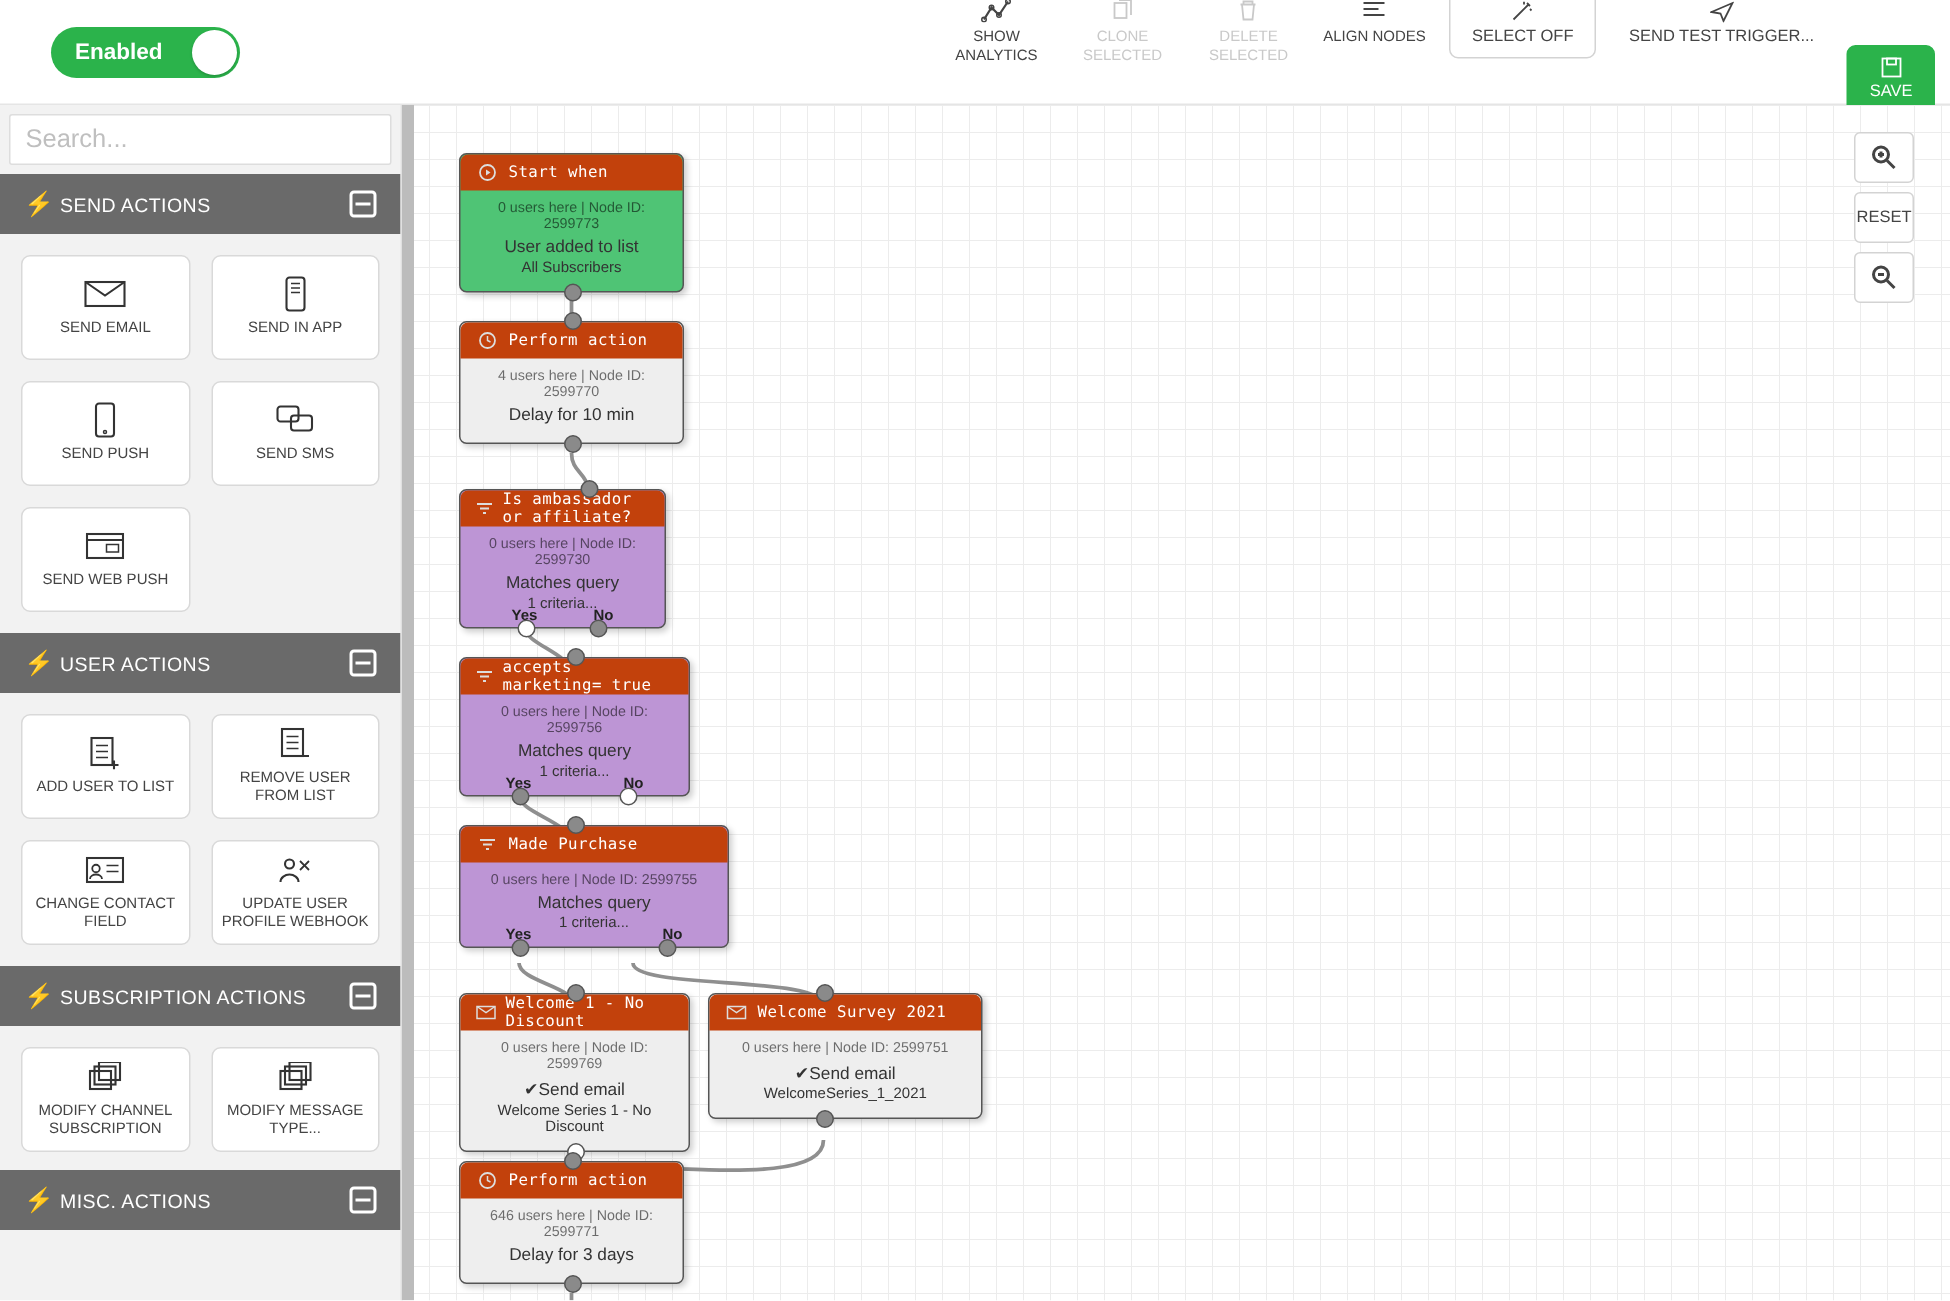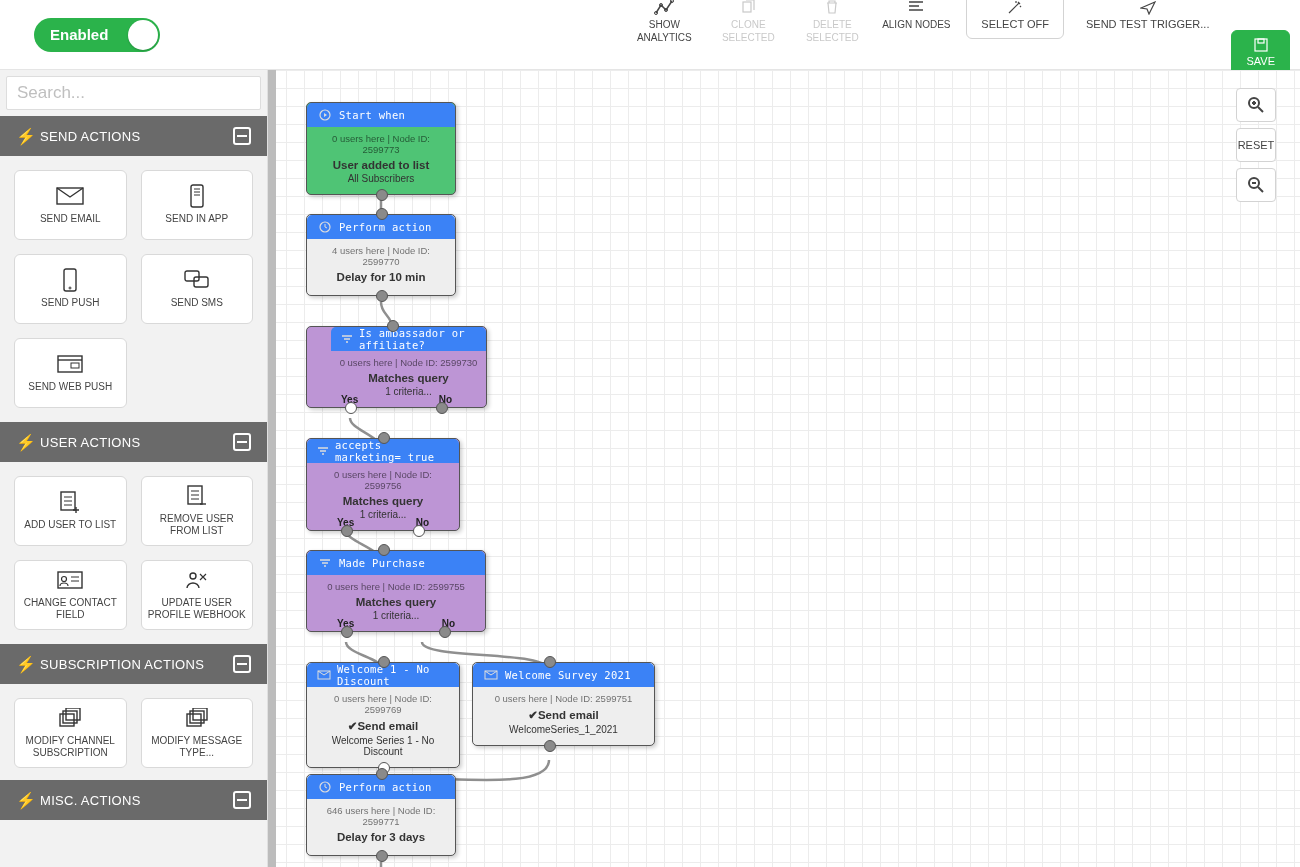--- a/index.html
+++ b/index.html
@@ -252,21 +252,21 @@
     box-shadow: 2px 2px 4px rgba(0,0,0,.2);
     font-size: 11px;
     overflow: visible;
   }
   .green-node  { background: #4fc475; }
   .grey-node   { background: #eeeeee; }
   .purple-node { background: #bd95d5; }
 
   .node-header {
     height: 24px;
-    background: #3b82f6;
+    background: #c2410c;
     color: #fff;
     display: flex;
     align-items: center;
     font-family: Menlo, monospace;
     font-size: 10.5px;
     letter-spacing: .3px;
     padding: 0 10px;
     border-top-left-radius: 5px;
     border-top-right-radius: 5px;
   }
@@ -282,21 +282,21 @@
   .node-body {
     padding: 6px 8px 10px;
     text-align: center;
   }
   .node-meta {
     color: rgba(0,0,0,.55);
     font-size: 9.5px;
     margin-bottom: 4px;
   }
   .node-title {
-    font-weight: 700;
+    font-weight: 400;
     font-size: 11.5px;
     margin: 2px 0;
   }
   .node-sub {
     font-size: 10px;
     margin-top: 2px;
   }
 
   
   .port, .port-label {
@@ -639,21 +639,21 @@
           <span>Perform action</span>
         </div>
         <div class="node-body">
           <div class="node-meta">4 users here | Node ID: 2599770</div>
           <div class="node-title">Delay for 10 min</div>
         </div>
         <div class="port filled" style="left:69px; top:-7px;"></div>
         <div class="port filled" style="left:69px; bottom:-7px;"></div>
       </div>
 
-      <div class="node purple-node" style="left:38px; top:256px; width:181px;padding-left:24px;">
+      <div class="node purple-node" style="left:38px; top:256px; width:138px;">
         <div class="node-header">
           <span class="hicon">
             <svg width="12" height="10" viewBox="0 0 12 10">
                 <path d="M1 2h10M3 5h6M5 8h2" stroke-width="1.4"></path>
               </svg>
           </span>
           <span>Is ambassador or affiliate?</span>
         </div>
         <div class="node-body">
           <div class="node-meta">0 users here | Node ID: 2599730</div>

